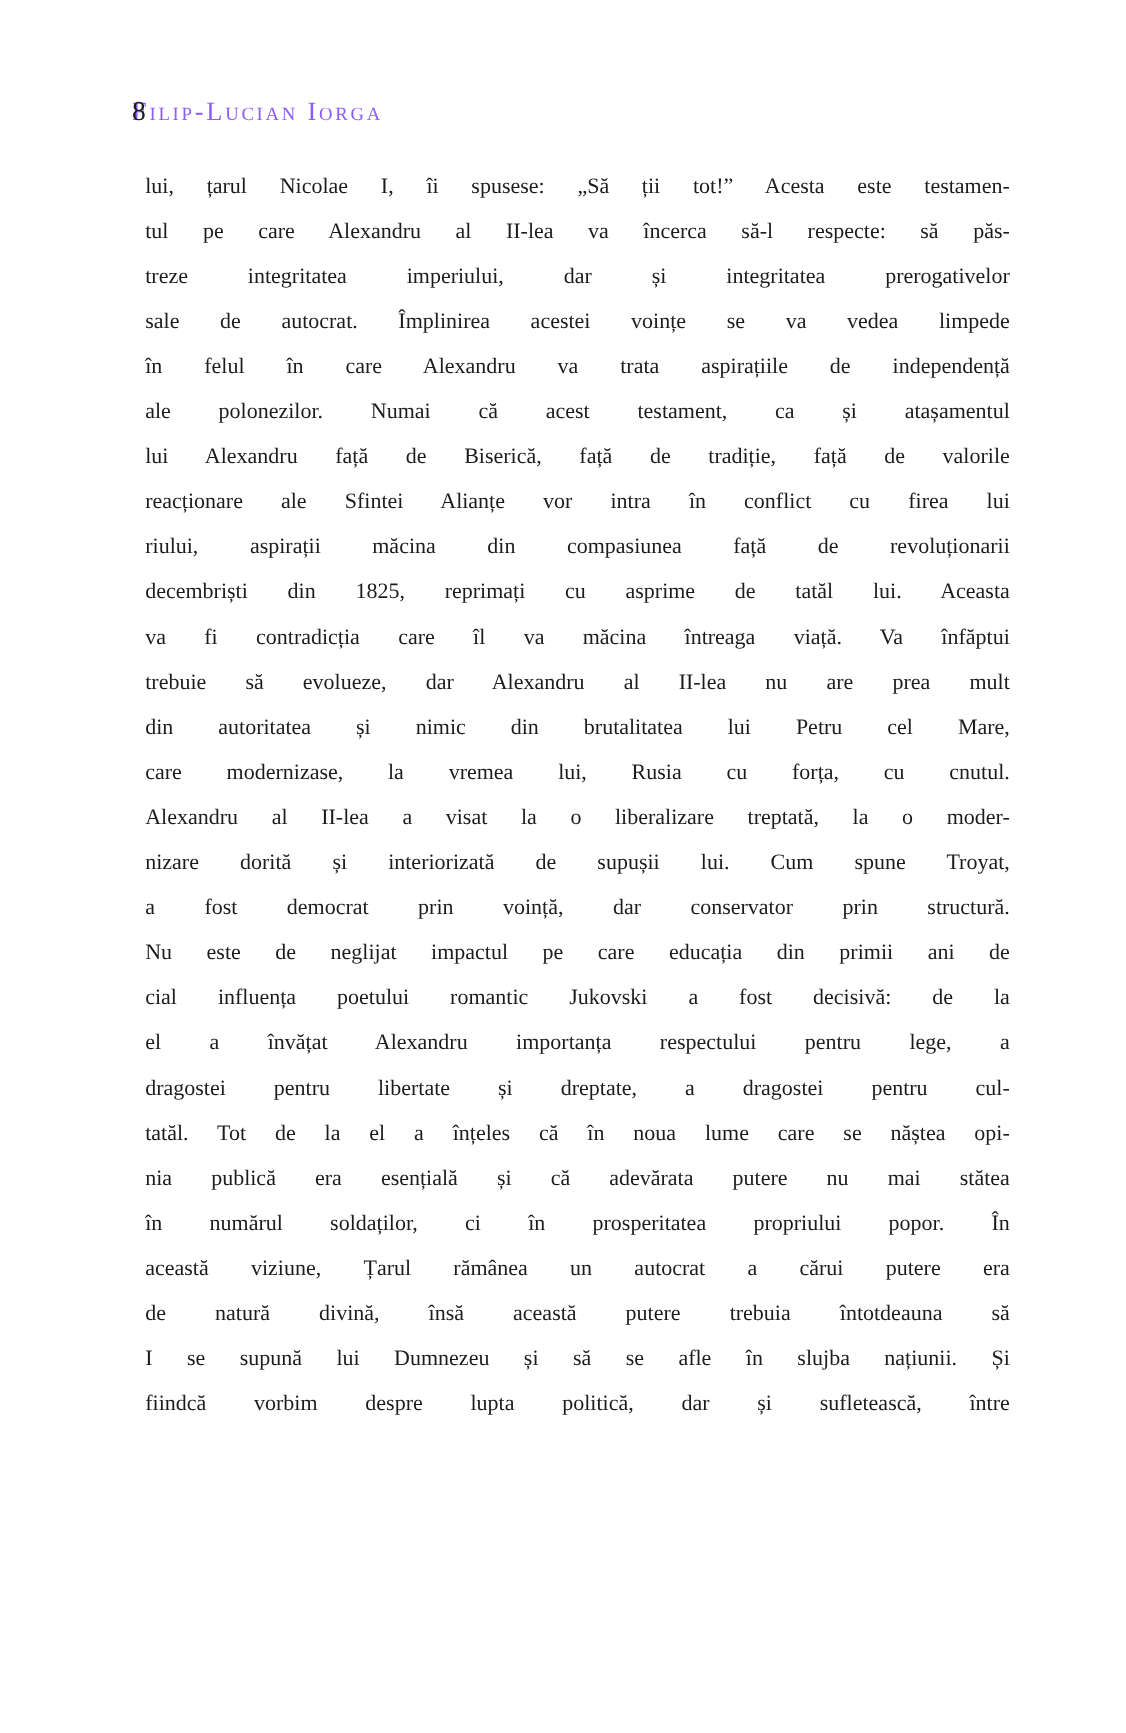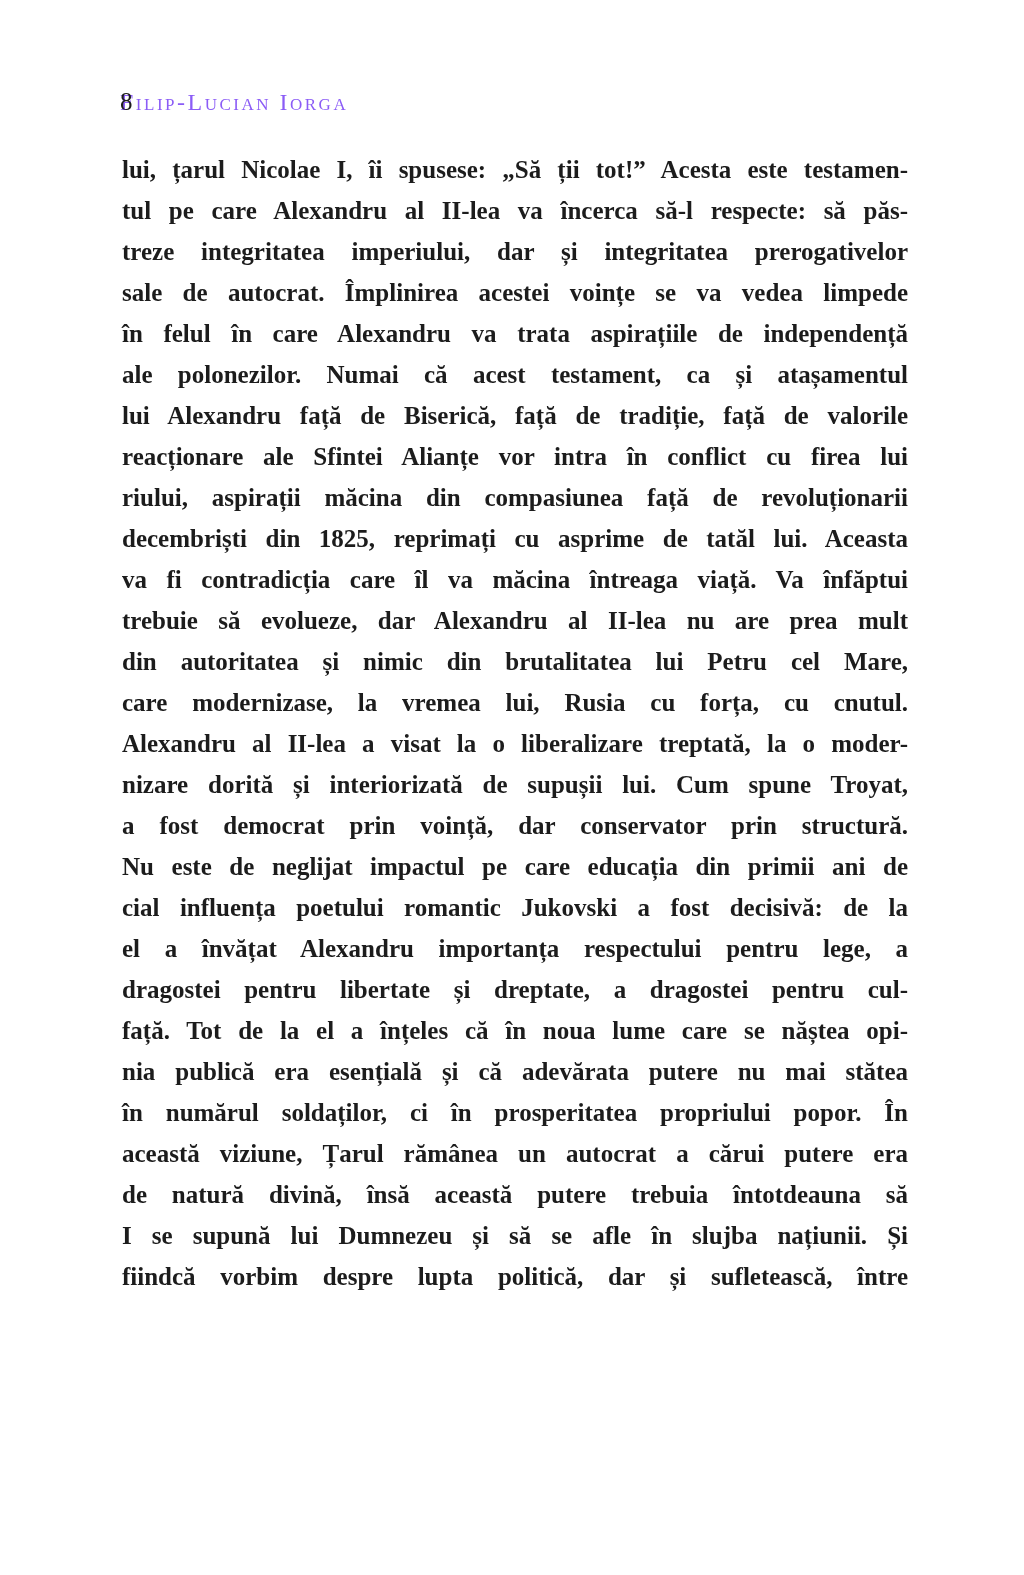--- a/index.html
+++ b/index.html
@@ -34,25 +34,24 @@
     text-align: left;
     font-variant: small-caps;
     letter-spacing: 2.5px;
     font-size: 24px;
     line-height: 32px;
     color: #8b5cf6;
   }
   .body-text {
     position: absolute;
     top: 149px;
-    left: 122px;
+    left: 132px;
     width: 786px;
-    font-size: 25px;
+    font-size: 20px;
     line-height: 41px;
-    font-weight: bold;
   }
   .body-text .line {
     text-align: justify;
     text-align-last: justify;
     -moz-text-align-last: justify;
     white-space: normal;
   }
 </style>
 </head>
 <body>
@@ -78,21 +77,21 @@
       <div class="line">trebuie să evolueze, dar Alexandru al II-lea nu are prea mult</div>
       <div class="line">din autoritatea și nimic din brutalitatea lui Petru cel Mare,</div>
       <div class="line">care modernizase, la vremea lui, Rusia cu forța, cu cnutul.</div>
       <div class="line">Alexandru al II-lea a visat la o liberalizare treptată, la o moder-</div>
       <div class="line">nizare dorită și interiorizată de supușii lui. Cum spune Troyat,</div>
       <div class="line">a fost democrat prin voință, dar conservator prin structură.</div>
       <div class="line">Nu este de neglijat impactul pe care educația din primii ani de</div>
       <div class="line">cial influența poetului romantic Jukovski a fost decisivă: de la</div>
       <div class="line">el a învățat Alexandru importanța respectului pentru lege, a</div>
       <div class="line">dragostei pentru libertate și dreptate, a dragostei pentru cul-</div>
-      <div class="line">față. Tot de la el a înțeles că în noua lume care se năștea opi-</div>
+      <div class="line">tatăl. Tot de la el a înțeles că în noua lume care se năștea opi-</div>
       <div class="line">nia publică era esențială și că adevărata putere nu mai stătea</div>
       <div class="line">în numărul soldaților, ci în prosperitatea propriului popor. În</div>
       <div class="line">această viziune, Țarul rămânea un autocrat a cărui putere era</div>
       <div class="line">de natură divină, însă această putere trebuia întotdeauna să</div>
       <div class="line">I se supună lui Dumnezeu și să se afle în slujba națiunii. Și</div>
       <div class="line">fiindcă vorbim despre lupta politică, dar și sufletească, între</div>
     </div>
 </div>
 
 </body></html>

